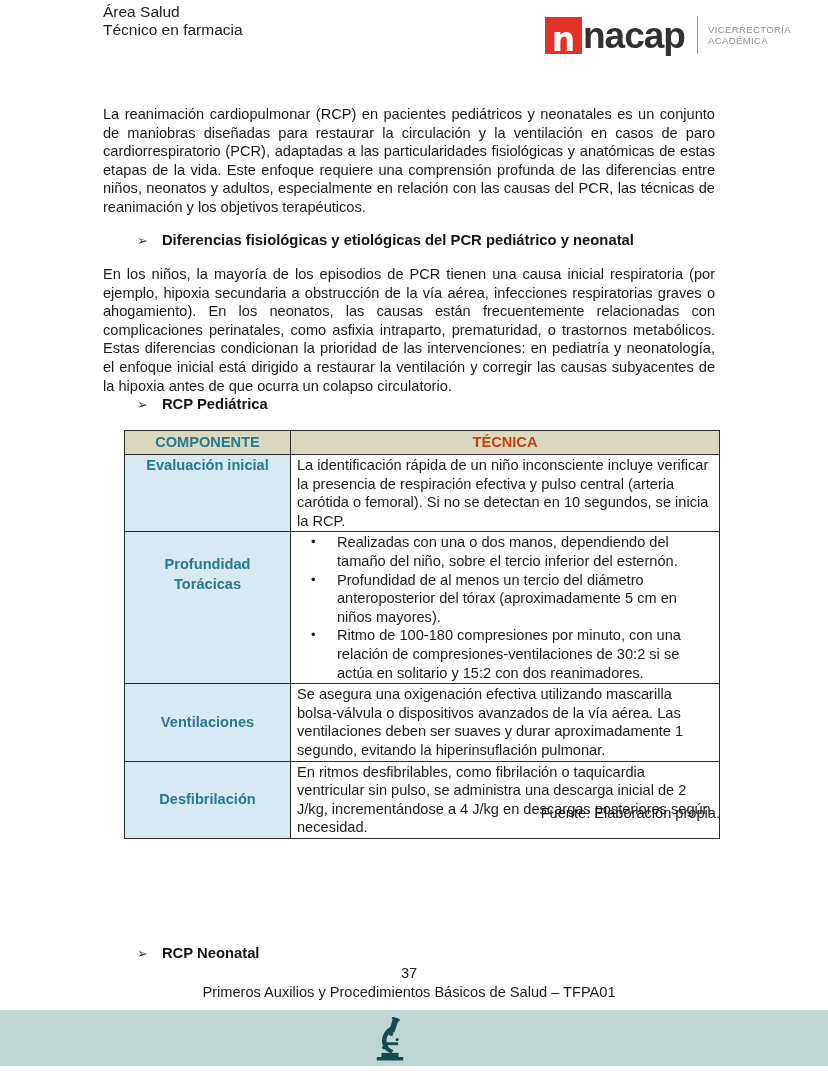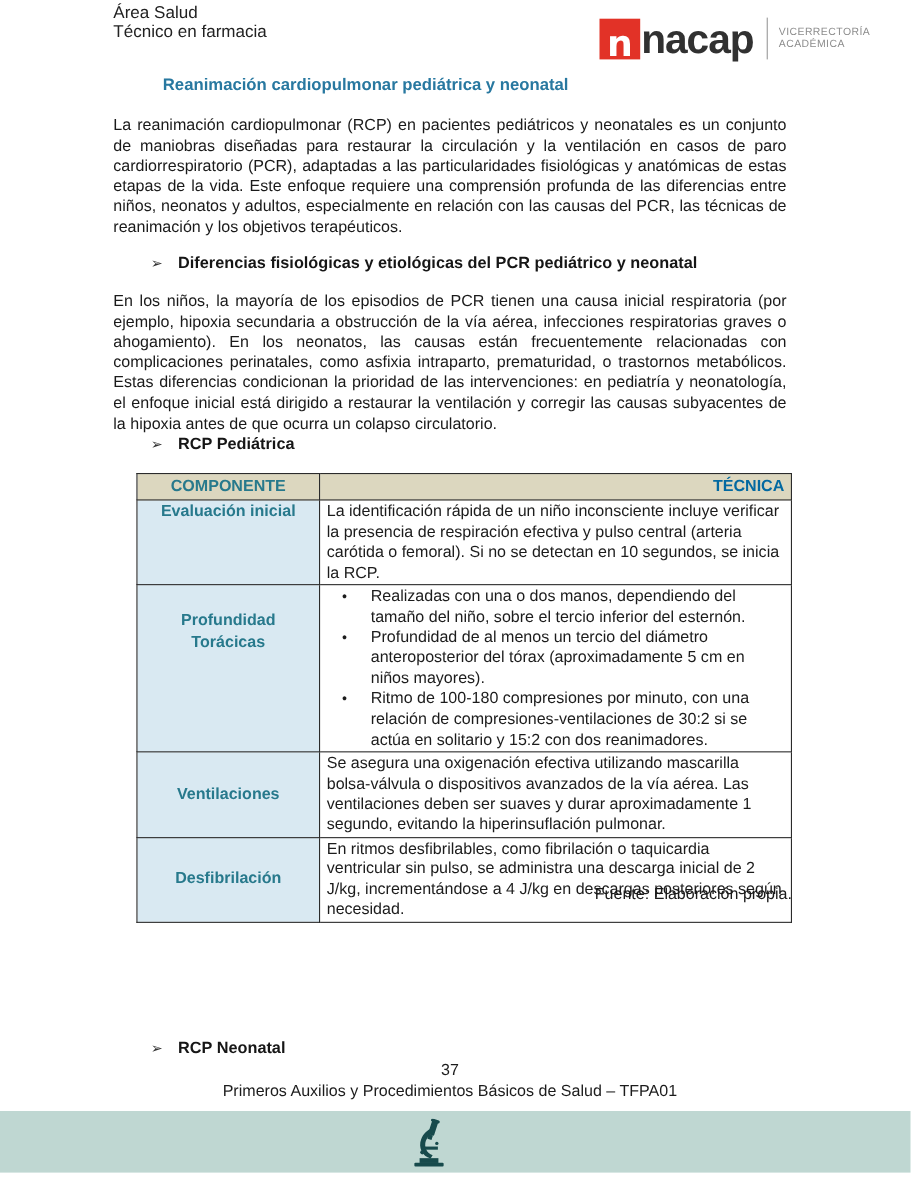--- a/index.html
+++ b/index.html
@@ -29,21 +29,21 @@
   .h1{left:137px;top:232px;}
   .h2{left:137px;top:396px;}
   .h3{left:137px;top:945px;}
 
   
   table.rcp{position:absolute;left:124px;top:430px;width:596px;border-collapse:collapse;
             font-size:14.6px;line-height:18.6px;}
   table.rcp th,table.rcp td{border:1.4px solid #2b2b2b;padding:1px 6px;}
   table.rcp th{height:21px;font-size:14.6px;}
   th.col-comp{width:153px;background:#dcd7bf;color:#27798c;text-align:center;}
-  th.col-tech{background:#dcd7bf;color:#0369a1;text-align:right;padding-left:8px;margin-top:18px;}
+  th.col-tech{background:#dcd7bf;color:#c2410c;text-align:center;padding-left:8px;margin-top:18px;}
   td.comp{background:#d9e9f2;color:#27798c;font-weight:bold;text-align:center;vertical-align:top;padding-top:3px;}
   td.comp.mid{vertical-align:middle;padding-top:0;}
   td.comp.r2{vertical-align:top;padding-top:22px;line-height:20px;}
   td.tech{background:#fff;vertical-align:top;padding:2px 8px 3px 8px;}
   .bullet-row{display:flex;margin-left:14px;}
   .bullet-row .dot{width:14px;flex:0 0 14px;text-align:left;font-size:13px;}
   .bullet-row .btxt{flex:1;padding-left:12px;}
 
   .fuente{position:absolute;left:124px;top:805px;width:596px;text-align:right;font-size:14.6px;color:#1a1a1a;}
 
@@ -69,21 +69,20 @@
       <span>n</span>
     </div>
     <div class="logo-brand">nacap</div>
     <div class="logo-divider"></div>
     <div class="logo-sub">
       <div>VICERRECTORÍA</div>
       <div>ACADÉMICA</div>
     </div>
   </div>
 
-  <div class="title">Reanimación cardiopulmonar pediátrica y neonatal</div>
 
   <div class="para para1">La reanimación cardiopulmonar (RCP) en pacientes pediátricos y neonatales es un conjunto de maniobras diseñadas para restaurar la circulación y la ventilación en casos de paro cardiorrespiratorio (PCR), adaptadas a las particularidades fisiológicas y anatómicas de estas etapas de la vida. Este enfoque requiere una comprensión profunda de las diferencias entre niños, neonatos y adultos, especialmente en relación con las causas del PCR, las técnicas de reanimación y los objetivos terapéuticos.</div>
 
   <div class="arrow-heading h1">
     <span class="arrow">➢</span>
     <span>Diferencias fisiológicas y etiológicas del PCR pediátrico y neonatal</span>
   </div>
 
   <div class="para para2">En los niños, la mayoría de los episodios de PCR tienen una causa inicial respiratoria (por ejemplo, hipoxia secundaria a obstrucción de la vía aérea, infecciones respiratorias graves o ahogamiento). En los neonatos, las causas están frecuentemente relacionadas con complicaciones perinatales, como asfixia intraparto, prematuridad, o trastornos metabólicos. Estas diferencias condicionan la prioridad de las intervenciones: en pediatría y neonatología, el enfoque inicial está dirigido a restaurar la ventilación y corregir las causas subyacentes de la hipoxia antes de que ocurra un colapso circulatorio.</div>
 

